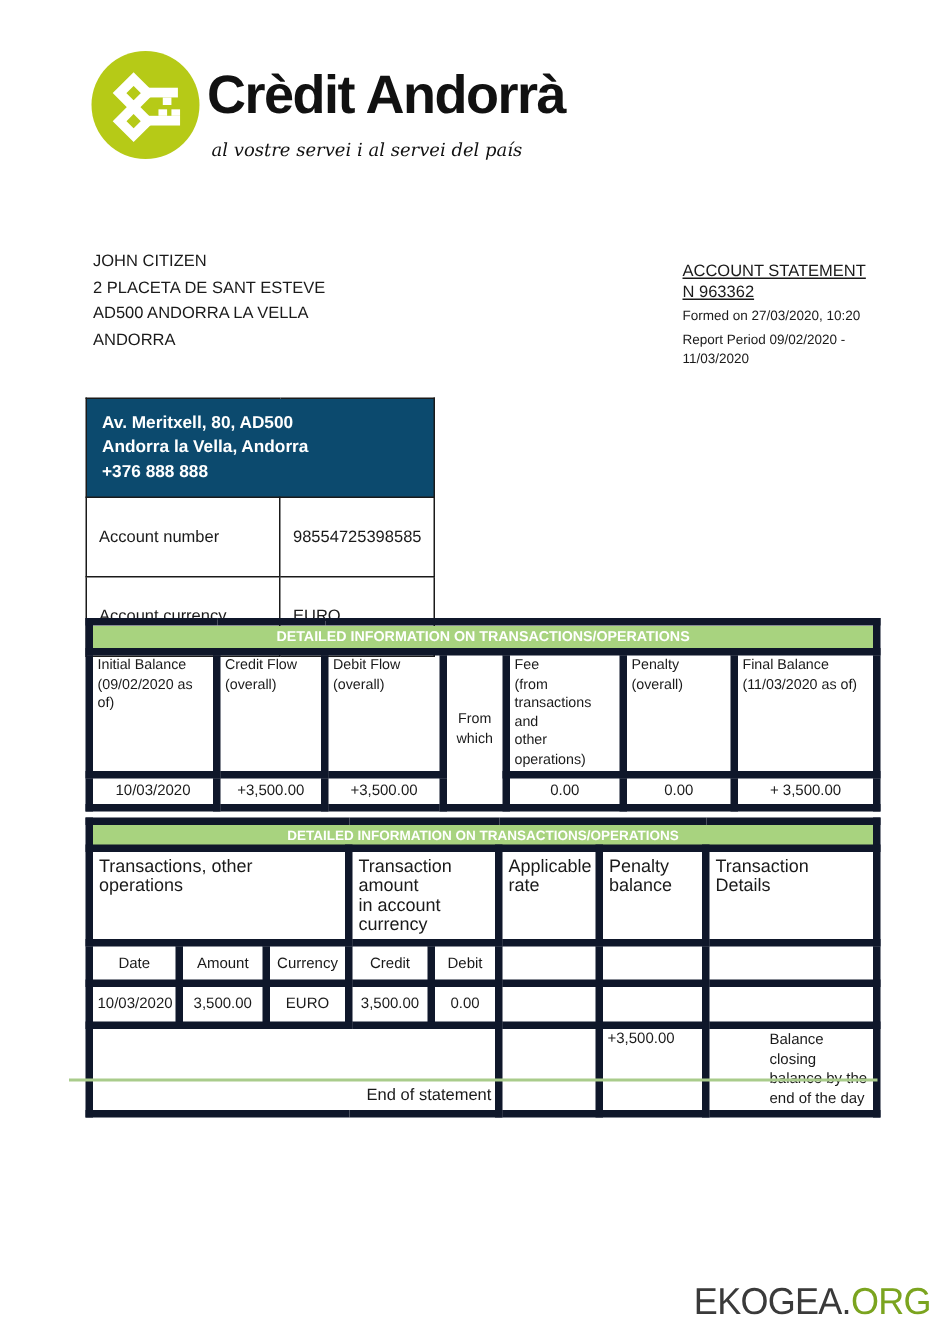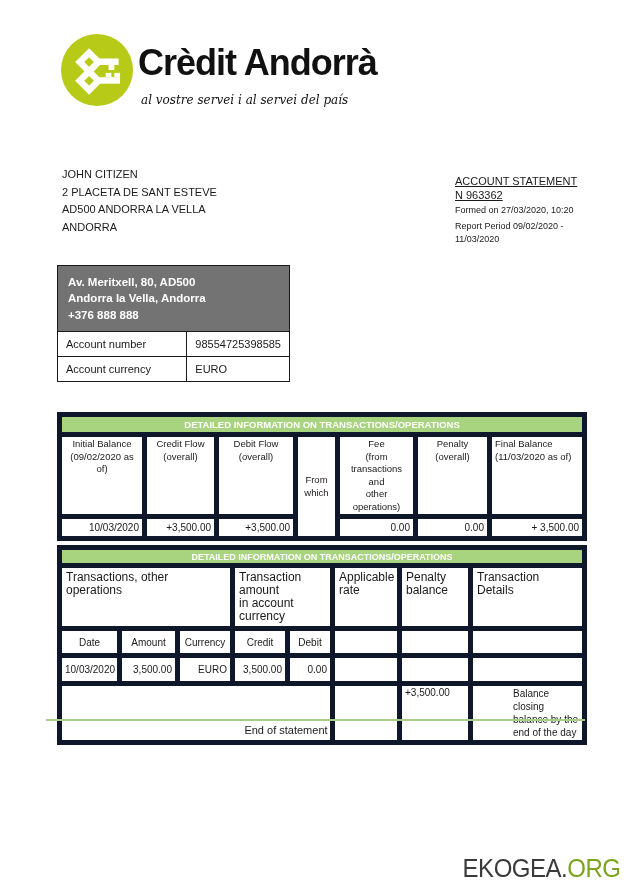--- a/index.html
+++ b/index.html
@@ -24,37 +24,37 @@
   .stmt-title { font-size:11px; text-decoration:underline; }
   .stmt-no { font-size:11px; text-decoration:underline; margin-top:2px; }
   .stmt-meta { font-size:9px; line-height:13px; margin-top:3px; }
 
   
   .acct-block { left:57px; top:265px; }
   table { border-collapse:collapse; }
   .acct-block table { width:233px; }
   .acct-block td { border:1px solid #1a1a1a; }
   .branch-cell {
-    background:#737373; color:#ffffff; font-weight:bold; font-size:11.5px;
+    background:#0c4a6e; color:#ffffff; font-weight:bold; font-size:11.5px;
     line-height:16.5px; padding:5px 10px; height:55px; vertical-align:middle;
     white-space:pre-line;
   }
-  .acct-label { width:124px; font-size:11px; padding:5px 8px; height:14px; }
+  .acct-label { width:124px; font-size:11px; padding:19px 8px; height:14px; }
   .acct-value { font-size:11px; padding:5px 8px; }
 
   
   .dtable { table-layout:fixed; width:525px; font-size:9.5px; }
   .dtable td { border:5px solid #0f172a; padding:1px 3px; overflow:hidden; }
   .ttl {
     background:#a8d37f; color:#ffffff; font-weight:bold; text-align:center;
     font-size:9.5px; height:13px; padding:1px 0;
   }
-  .hdr { vertical-align:top; text-align:center; white-space:pre-line; line-height:12.5px; padding-top:3px; }
+  .hdr { vertical-align:top; white-space:pre-line; line-height:12.5px; padding-top:3px; }
   .mid { vertical-align:middle; text-align:center; white-space:pre-line; line-height:12.5px; }
-  .val { text-align:right; font-size:10px; height:15px; }
+  .val { text-align:center; font-size:10px; height:15px; }
   .left { text-align:left; padding-left:5px; }
   .vtop { vertical-align:top; padding-top:3px; }
 
   .t1 { left:57px; top:412px; }
   .t1 .hdr-row td { height:60px; }
 
   .t2 { left:57px; top:545px; }
   .t2 .ttl { font-size:9px; height:11px; }
   .t2 .grp { vertical-align:top; text-align:left; white-space:pre-line; line-height:13px; padding:3px 4px; height:28px; font-size:12px; }
   .t2 .sub { text-align:center; height:20px; font-size:10px; vertical-align:middle; }

